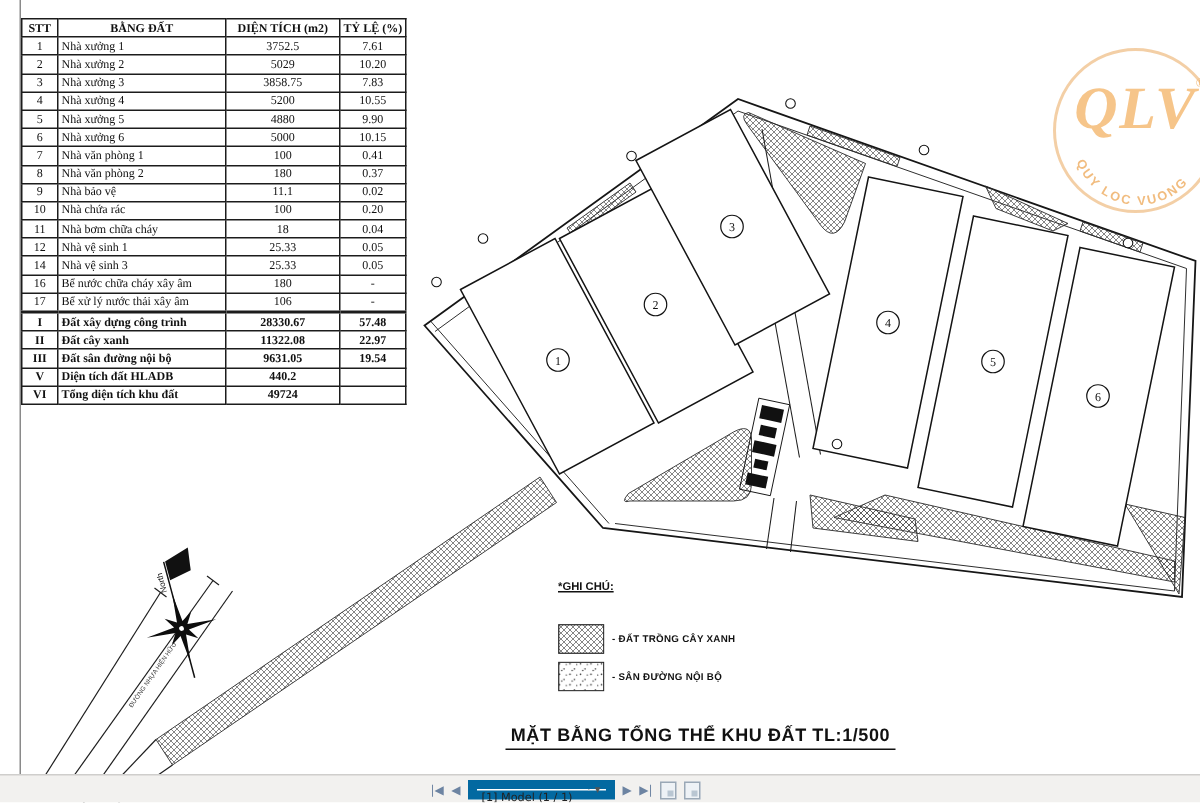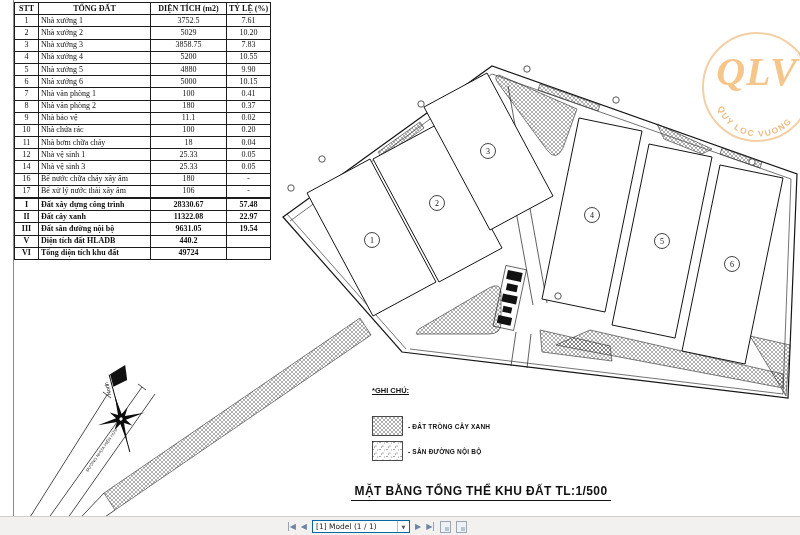--- a/index.html
+++ b/index.html
@@ -1,21 +1,21 @@
 <!DOCTYPE html>
 <html><head>
 <meta charset="utf-8">
 <style>
   html,body{margin:0;padding:0;}
   body{width:800px;height:535px;position:relative;background:#ffffff;overflow:hidden;
        font-family:"Liberation Serif","DejaVu Serif",serif;color:#111;}
   
   .sheet-line{position:absolute;left:13px;top:0;width:1px;height:517px;background:#8a8a8a;}
   
-  table.land{position:absolute;left:14px;top:2px;border-collapse:collapse;table-layout:fixed;
+  table.land{position:absolute;left:14px;top:12px;border-collapse:collapse;table-layout:fixed;
              font-size:8px;line-height:10px;}
   table.land td{border:1px solid #1c1c1c;padding:0 2px;height:11.2px;white-space:nowrap;overflow:hidden;}
   table.land{border:1.5px solid #111;}
   td.c{text-align:center;}
   tr.hdr td{font-weight:bold;text-align:center;}
   tr.sum td{font-weight:bold;}
   tr.sum-first td{border-top-width:2px;}
   col.c-stt{width:24px;}col.c-name{width:112px;}col.c-area{width:76px;}col.c-ratio{width:42px;}
   
   .wm{position:absolute;left:702px;top:32px;width:110px;height:110px;border-radius:50%;
@@ -25,31 +25,31 @@
       color:rgba(244,187,118,.85);letter-spacing:1px;}
   .wm-reg{position:absolute;right:6px;top:16px;font-size:9px;color:rgba(240,175,100,.85);font-style:normal;}
   .wm svg{position:absolute;left:0;top:0;}
   
   .legend{position:absolute;left:372px;top:386px;font-family:"Liberation Sans","DejaVu Sans",sans-serif;}
   .legend-h{font-size:7.5px;font-weight:bold;text-decoration:underline;margin-bottom:21px;}
   .leg-item{display:flex;align-items:center;margin-bottom:5px;}
   .leg-item svg{display:block;}
   .leg-lab{font-size:6.5px;font-weight:bold;margin-left:5px;letter-spacing:.2px;}
   
-  .plan-title{position:absolute;left:336px;top:481px;width:290px;text-align:center;}
+  .plan-title{position:absolute;left:322px;top:481px;width:290px;text-align:center;}
   .plan-title span{display:inline-block;font-family:"Liberation Sans","DejaVu Sans",sans-serif;
       font-weight:bold;font-size:12px;letter-spacing:.4px;border-bottom:1.5px solid #111;padding:0 4px 2px 4px;}
   
   .toolbar{position:absolute;left:0;bottom:0;width:800px;height:18px;background:#f2f1ef;
       border-top:1px solid #cfcecc;overflow:hidden;}
   .tb-inner{position:absolute;left:287px;top:3px;display:flex;align-items:center;gap:5px;
       font-family:"DejaVu Sans",sans-serif;}
   .tb-btn{font-size:8px;color:#6d84a2;line-height:12px;cursor:default;}
   .tb-select{display:flex;align-items:stretch;width:98px;height:13px;background:#fff;
-      border:1px solid #0369a1;box-sizing:border-box;}
+      border:6px solid #0369a1;box-sizing:border-box;}
   .tb-select .val{flex:1;font-size:7.5px;line-height:11px;padding-left:3px;color:#222;white-space:nowrap;}
   .tb-select .caret{width:11px;border-left:1px solid #bdbdbd;font-size:5px;color:#555;
       display:flex;align-items:center;justify-content:center;}
   .tb-page{width:11px;height:12px;background:#eef2f6;border:1px solid #9aa8b6;box-sizing:border-box;position:relative;}
   .tb-page::after{content:"";position:absolute;right:1px;bottom:1px;width:4px;height:4px;background:#b9c6d2;}
 </style>
 </head>
 <body>
 
 <div class="sheet-line"></div>
@@ -57,21 +57,21 @@
 <table class="land">
   <colgroup>
       <col class="c-stt">
       <col class="c-name">
       <col class="c-area">
       <col class="c-ratio">
     </colgroup>
   <tbody>
       <tr class="hdr">
     <td>STT</td>
-    <td>TỔNG ĐẤT</td>
+    <td>BẰNG ĐẤT</td>
     <td>DIỆN TÍCH (m2)</td>
     <td>TỶ LỆ (%)</td>
   </tr>
   <tr>
         <td class="c">1</td>
         <td>Nhà xưởng 1</td>
         <td class="c">3752.5</td>
         <td class="c">7.61</td>
       </tr>
   <tr>

